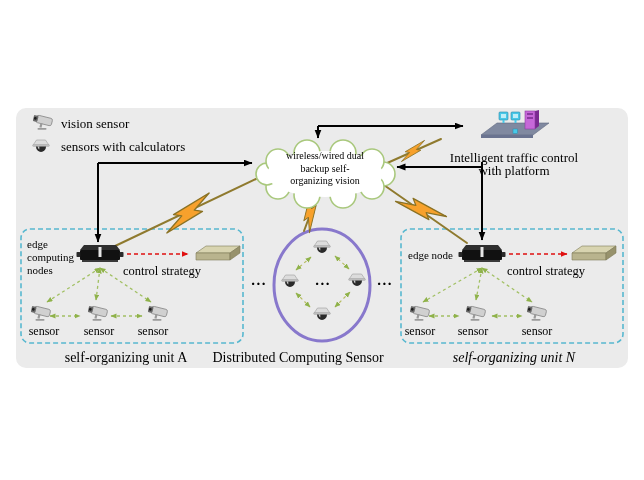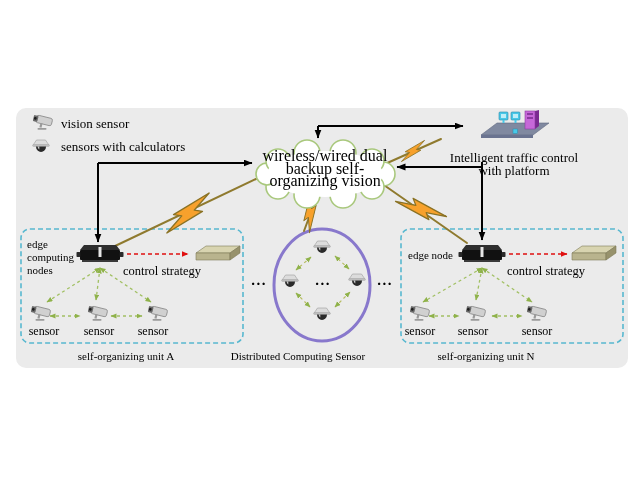--- a/index.html
+++ b/index.html
@@ -11,26 +11,26 @@
   }
   .abs{position:absolute;}
   #panel{
     left:16px;top:108px;width:612px;height:260px;
     background:#ebebeb;border-radius:10px;z-index:0;
   }
   #overlay{left:0;top:0;z-index:1;pointer-events:none;}
   .txt{z-index:2;line-height:1.12;}
   .ctr{text-align:center;}
   .legend-label{font-size:13px;text-align:right;}
-  .cloud-text{font-size:16px;line-height:12.5px;}
+  .cloud-text{font-size:10px;line-height:12.5px;}
   .platform-text{font-size:13px;line-height:13px;margin-top:12px;}
   .small-note{font-size:11px;line-height:13px;}
   .ctl{font-size:12.5px;}
   .sensor-label{font-size:12px;}
-  .caption{font-size:11px;}
+  .caption{font-size:14px;}
   .dots{font-size:15px;font-weight:bold;letter-spacing:1.5px;}
 </style>
 </head>
 <body>
 
 <div id="panel" class="abs"></div>
 
 <svg id="overlay" class="abs" width="644" height="480" viewBox="0 0 644 480">
   <defs>
     <marker id="ab" markerUnits="userSpaceOnUse" markerWidth="10" markerHeight="8" refX="8.5" refY="3.5" orient="auto-start-reverse">
@@ -220,18 +220,18 @@
 <div class="abs txt ctr sensor-label" style="left:14px;top:325px;width:60px;">sensor</div>
 <div class="abs txt ctr sensor-label" style="left:69px;top:325px;width:60px;">sensor</div>
 <div class="abs txt ctr sensor-label" style="left:123px;top:325px;width:60px;">sensor</div>
 <div class="abs txt ctr caption" style="left:36px;top:350px;width:180px;">self-organizing unit A</div>
 
 <div class="abs txt small-note" style="left:408px;top:249px;">edge node</div>
 <div class="abs txt ctr ctl" style="left:496px;top:264px;width:100px;">control strategy</div>
 <div class="abs txt ctr sensor-label" style="left:390px;top:325px;width:60px;">sensor</div>
 <div class="abs txt ctr sensor-label" style="left:443px;top:325px;width:60px;">sensor</div>
 <div class="abs txt ctr sensor-label" style="left:507px;top:325px;width:60px;">sensor</div>
-<div class="abs txt ctr caption" style="left:396px;top:350px;width:180px;">self-organizing unit N</div>
+<div class="abs txt ctr caption" style="left:424px;top:350px;width:180px;font-style:italic;">self-organizing unit N</div>
 
 <div class="abs txt ctr caption" style="left:208px;top:350px;width:180px;">Distributed Computing Sensor</div>
 <div class="abs txt ctr dots" style="left:239px;top:272px;width:40px;">...</div>
 <div class="abs txt ctr dots" style="left:303px;top:272px;width:40px;">...</div>
 <div class="abs txt ctr dots" style="left:365px;top:272px;width:40px;">...</div>
 
 </body></html>

